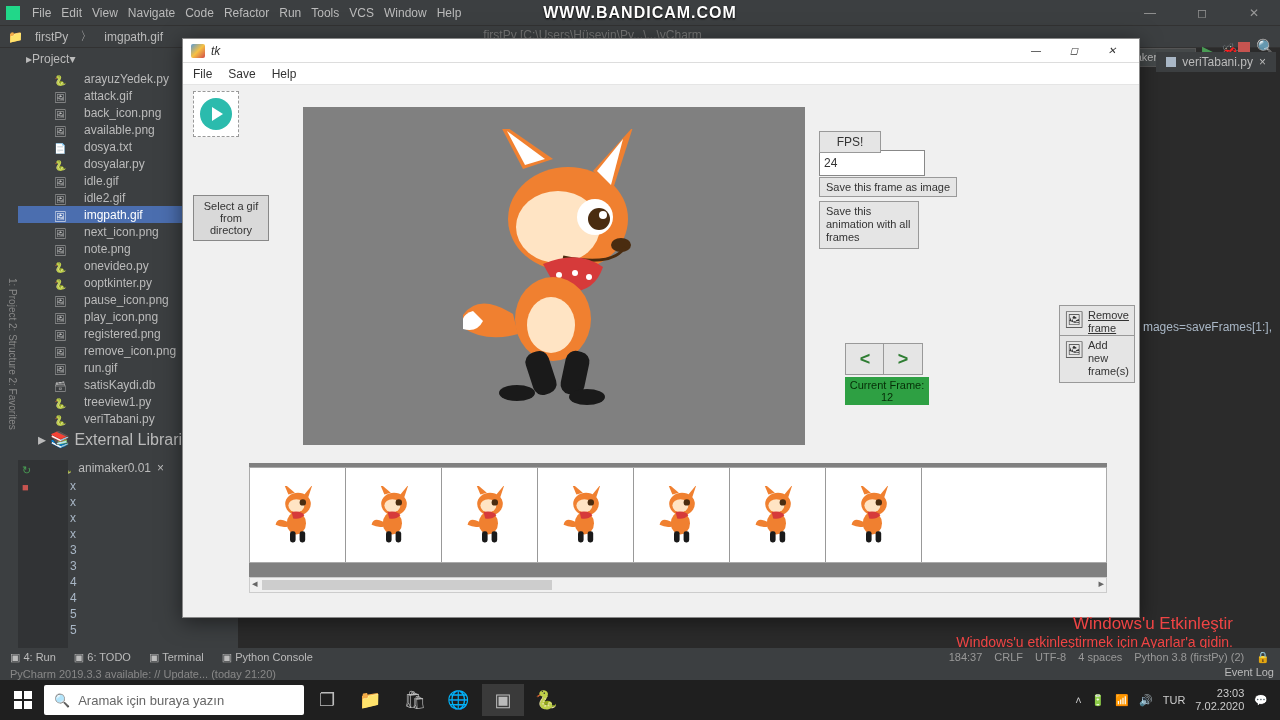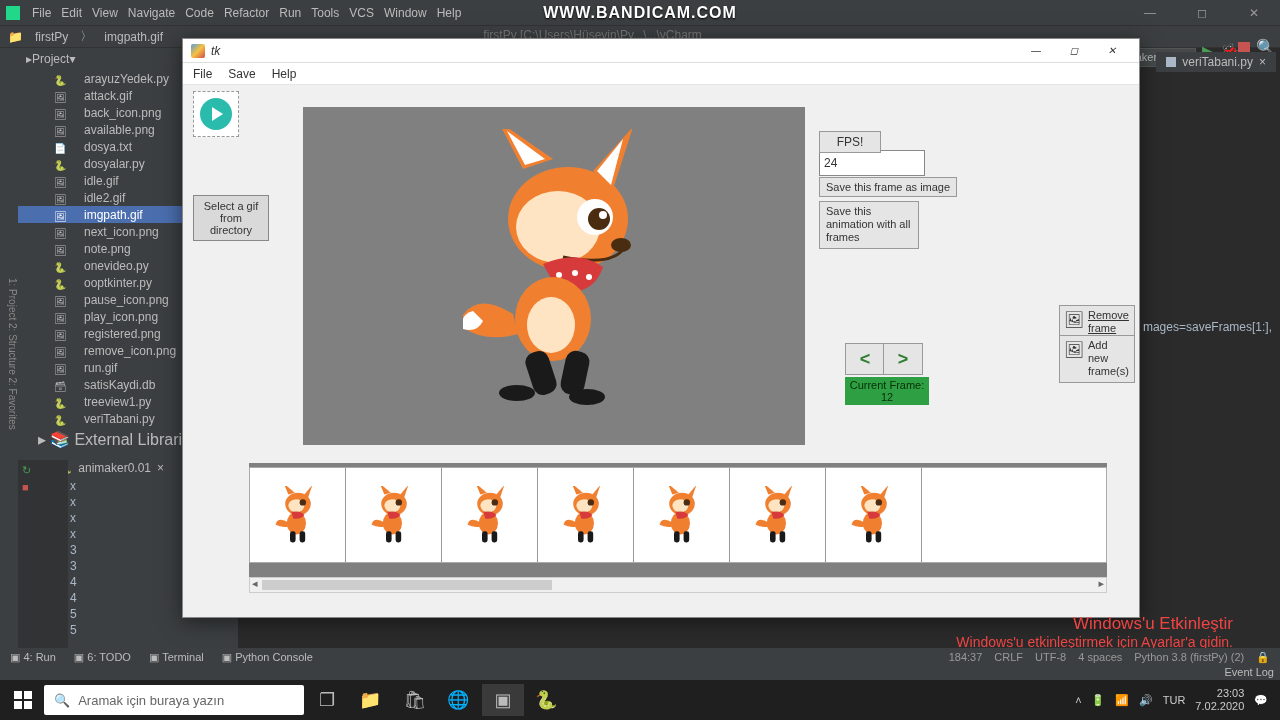--- a/index.html
+++ b/index.html
@@ -432,20 +432,21 @@
   <div>Windows'u etkinleştirmek için Ayarlar'a gidin.</div>
 </div>
 
 <div class="ide-bottom">
   <div class="row1" id="bottom-tabs">
       <span>▣ 4: Run</span>
       <span>▣ 6: TODO</span>
       <span>▣ Terminal</span>
       <span>▣ Python Console</span>
     </div>
+  <div class="row2">PyCharm 2019.3.3 available: // Update... (today 21:20)</div>
 </div>
 <div class="status-right">
   <span>Event Log</span>
 </div>
 <div style="position:absolute;right:10px;bottom:56px;font-size:11px;display:flex;gap:12px;color:#999;">
   <span>184:37</span>
     <span>CRLF</span>
     <span>UTF-8</span>
     <span>4 spaces</span>
     <span>Python 3.8 (firstPy) (2)</span>

